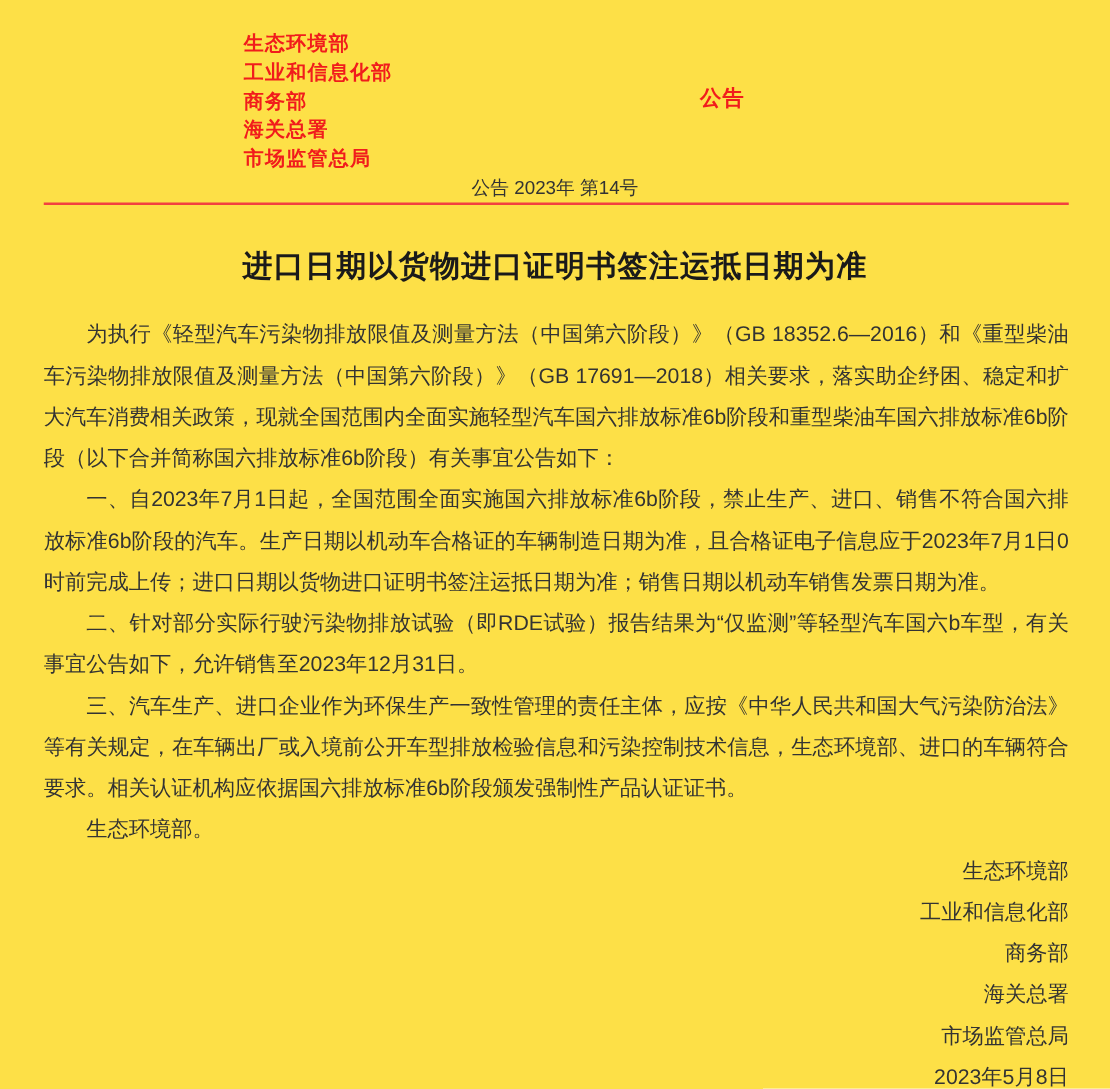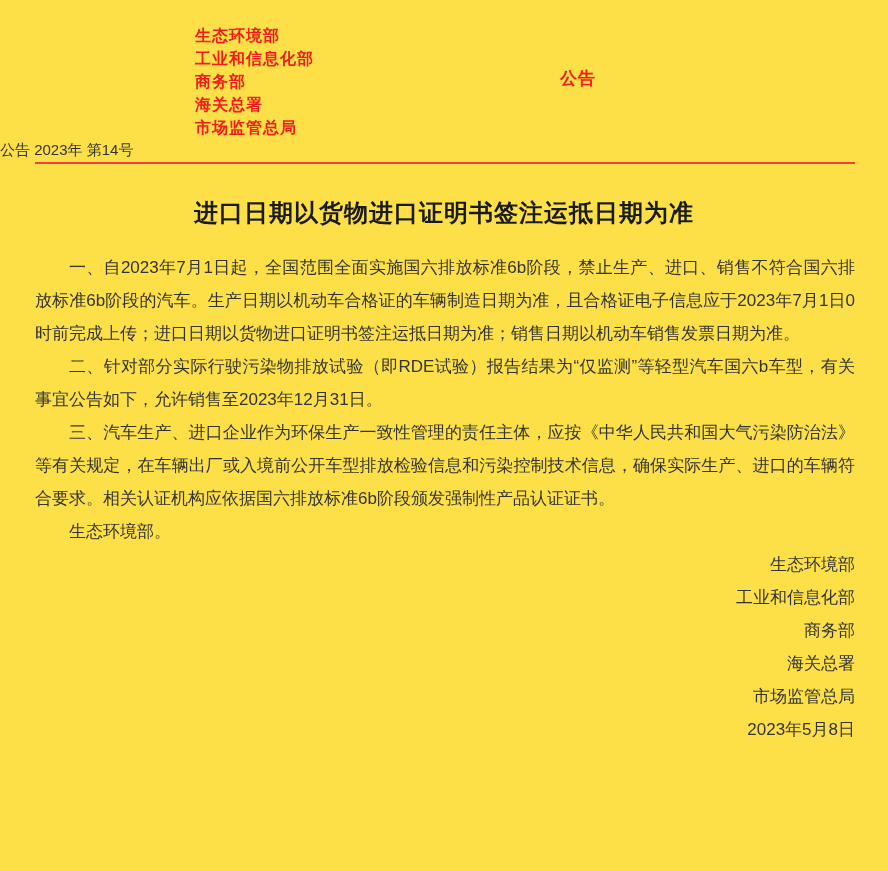--- a/index.html
+++ b/index.html
@@ -36,20 +36,21 @@
     color: #f11c1c;
     font-weight: bold;
     font-size: 17px;
     letter-spacing: 1px;
   }
   .doc-number {
     position: absolute;
     top: 141px;
     left: 0;
     width: 100%;
+    text-align: center;
     font-size: 15px;
     color: #333333;
   }
   .red-rule {
     position: absolute;
     top: 162px;
     left: 35px;
     width: 820px;
     height: 0;
     border-top: 2px solid #f24040;
@@ -97,23 +98,24 @@
       <div>市场监管总局</div>
     </div>
     <div class="announcement-label">公告</div>
     <div class="doc-number">公告 2023年 第14号</div>
     <div class="red-rule"></div>
   </div>
 
   <h1 class="doc-title">进口日期以货物进口证明书签注运抵日期为准</h1>
 
   <div class="doc-body">
+    <p>为执行《轻型汽车污染物排放限值及测量方法（中国第六阶段）》（GB 18352.6—2016）和《重型柴油车污染物排放限值及测量方法（中国第六阶段）》（GB 17691—2018）相关要求，落实助企纾困、稳定和扩大汽车消费相关政策，现就全国范围内全面实施轻型汽车国六排放标准6b阶段和重型柴油车国六排放标准6b阶段（以下合并简称国六排放标准6b阶段）有关事宜公告如下：</p>
     <p>一、自2023年7月1日起，全国范围全面实施国六排放标准6b阶段，禁止生产、进口、销售不符合国六排放标准6b阶段的汽车。生产日期以机动车合格证的车辆制造日期为准，且合格证电子信息应于2023年7月1日0时前完成上传；进口日期以货物进口证明书签注运抵日期为准；销售日期以机动车销售发票日期为准。</p>
     <p>二、针对部分实际行驶污染物排放试验（即RDE试验）报告结果为“仅监测”等轻型汽车国六b车型，有关事宜公告如下，允许销售至2023年12月31日。</p>
-    <p>三、汽车生产、进口企业作为环保生产一致性管理的责任主体，应按《中华人民共和国大气污染防治法》等有关规定，在车辆出厂或入境前公开车型排放检验信息和污染控制技术信息，确保实际生产、进口的车辆符合要求。相关认证机构应依据国六排放标准6b阶段颁发强制性产品认证证书。</p>
+    <p>三、汽车生产、进口企业作为环保生产一致性管理的责任主体，应按《中华人民共和国大气污染防治法》等有关规定，在车辆出厂或入境前公开车型排放检验信息和污染控制技术信息，生态环境部、进口的车辆符合要求。相关认证机构应依据国六排放标准6b阶段颁发强制性产品认证证书。</p>
     <p>生态环境部。</p>
   </div>
 
   <div class="signature-block">
     <div>生态环境部</div>
     <div>工业和信息化部</div>
     <div>商务部</div>
     <div>海关总署</div>
     <div>市场监管总局</div>
     <div>2023年5月8日</div>

